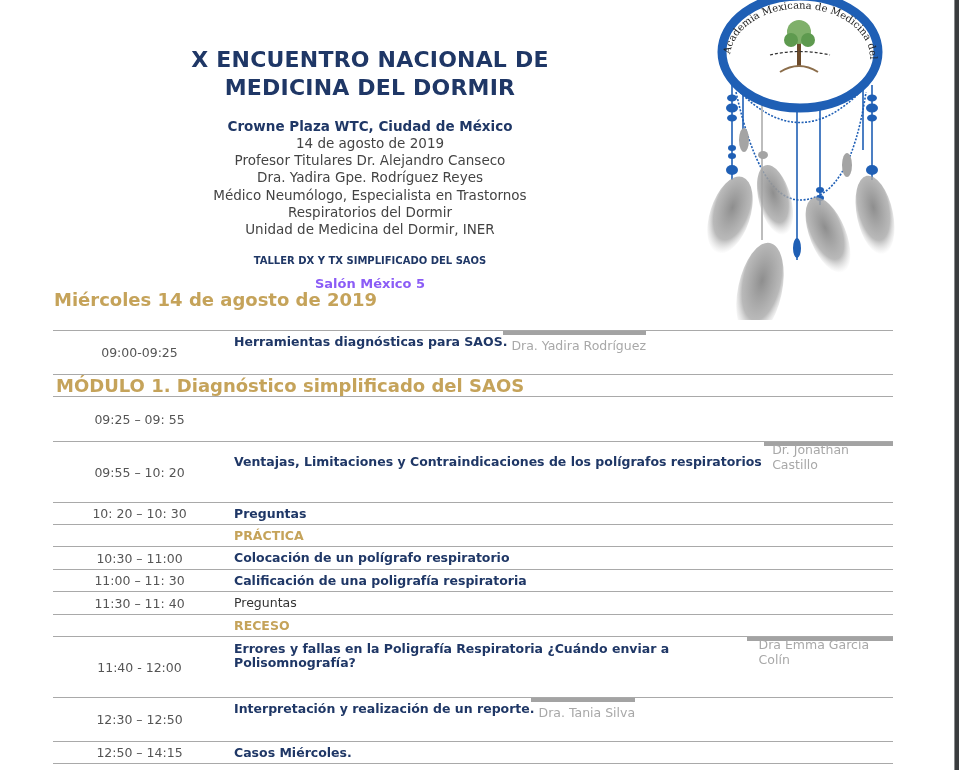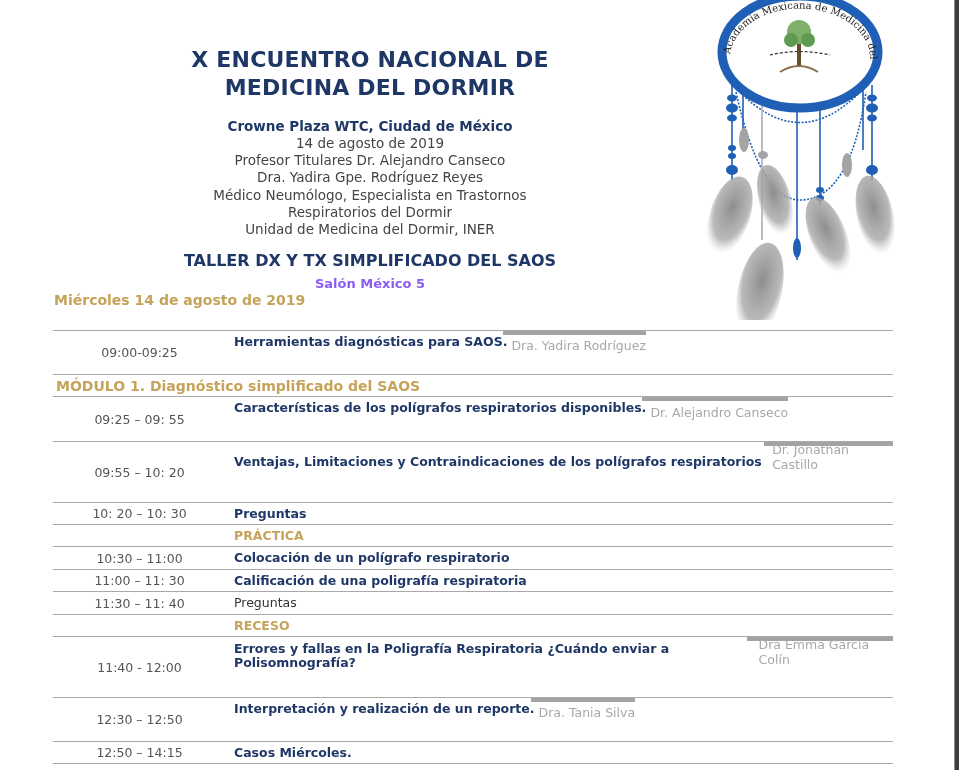--- a/index.html
+++ b/index.html
@@ -8,34 +8,34 @@
     background:#ffffff;
     font-family:"DejaVu Sans", "Liberation Sans", sans-serif;
   }
   .page { position:absolute; left:0; top:0; width:954px; height:770px; background:#ffffff; }
   .right-border { position:absolute; left:954px; top:0; width:5px; height:770px; background:#3a3c3e; border-left:1px solid #8a8c8e; box-sizing:border-box; }
 
   .header { position:absolute; left:70px; top:30px; width:600px; text-align:center; }
   .title { color:#1f3766; font-weight:bold; font-size:22px; line-height:28px; letter-spacing:0.2px; margin:16px; }
   .venue { color:#1f3766; font-weight:bold; font-size:13.5px; margin-top:14px; line-height:17px; }
   .info-line { color:#444444; font-size:13.5px; line-height:17.2px; }
-  .workshop { color:#1f3766; font-weight:bold; font-size:16px; margin-top:14px; line-height:17px; }
+  .workshop { color:#1f3766; font-weight:bold; font-size:10px; margin-top:14px; line-height:17px; }
   .room { color:#8b5cf6; font-weight:bold; font-size:13px; margin-top:6px; line-height:17px; }
 
-  .day-heading { position:absolute; left:54px; top:290px; color:#c5a35a; font-weight:bold; font-size:14px; line-height:20px; }
+  .day-heading { position:absolute; left:54px; top:290px; color:#c5a35a; font-weight:bold; font-size:18px; line-height:20px; }
 
   .schedule { position:absolute; left:53px; top:330px; width:840px; border-top:1px solid #a9a9a9; }
   .row { display:flex; border-bottom:1px solid #a9a9a9; box-sizing:border-box; }
   .time { width:173px; flex:none; display:flex; align-items:center; justify-content:center; color:#555; font-size:12.5px; }
   .content { flex:1; display:flex; flex-direction:row; padding-left:6px; }
   .topic { color:#1f3766; font-weight:bold; font-size:12.5px; line-height:14px; display:flex; align-items:center; padding:0 2px; }
   .topic.plain { font-weight:normal; color:#333; }
   .speaker { color:#a8a8a8; font-size:12.5px; display:flex; align-items:center; border-top:4px solid #a3a3a3; padding-left:2px; margin-left:-6px; padding-left:8px; }
   .section { color:#c5a35a; font-weight:bold; font-size:12.5px; display:flex; align-items:center; }
-  .module { color:#c5a35a; font-weight:bold; font-size:14px; padding-left:3px; display:flex; align-items:center; height:21px; }
+  .module { color:#c5a35a; font-weight:bold; font-size:18px; padding-left:3px; display:flex; align-items:center; height:21px; }
 
   .logo { position:absolute; left:700px; top:-10px; width:200px; height:330px; }
 </style>
 </head>
 <body>
 
 <div class="page">
 
   <div class="header">
     <div class="title">
@@ -132,24 +132,20 @@
         <div class="speaker" style="height:21px">Dra. Yadira Rodríguez</div>
       </div>
     </div>
 
     <div class="row">
       <div class="module">MÓDULO 1. Diagnóstico simplificado del SAOS</div>
     </div>
 
     <div class="row" style="height:45px">
       <div class="time">09:25 – 09: 55</div>
-      <div class="content">
-        <div class="topic" style="height:22px">Características de los polígrafos respiratorios disponibles.</div>
-        <div class="speaker" style="height:22px">Dr. Alejandro Canseco</div>
-      </div>
     </div>
 
     <div class="row" style="height:61px">
       <div class="time">09:55 – 10: 20</div>
       <div class="content">
         <div class="topic" style="height:39px;width:560px">Ventajas, Limitaciones y Contraindicaciones de los polígrafos respiratorios</div>
         <div class="speaker" style="height:21px">Dr. Jonathan Castillo</div>
       </div>
     </div>
 

